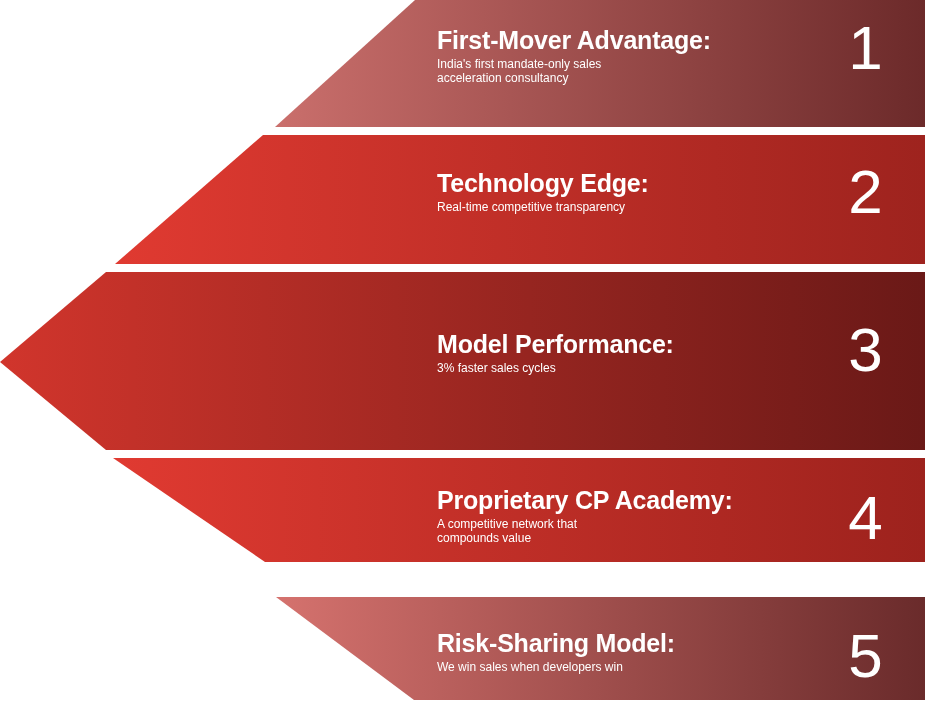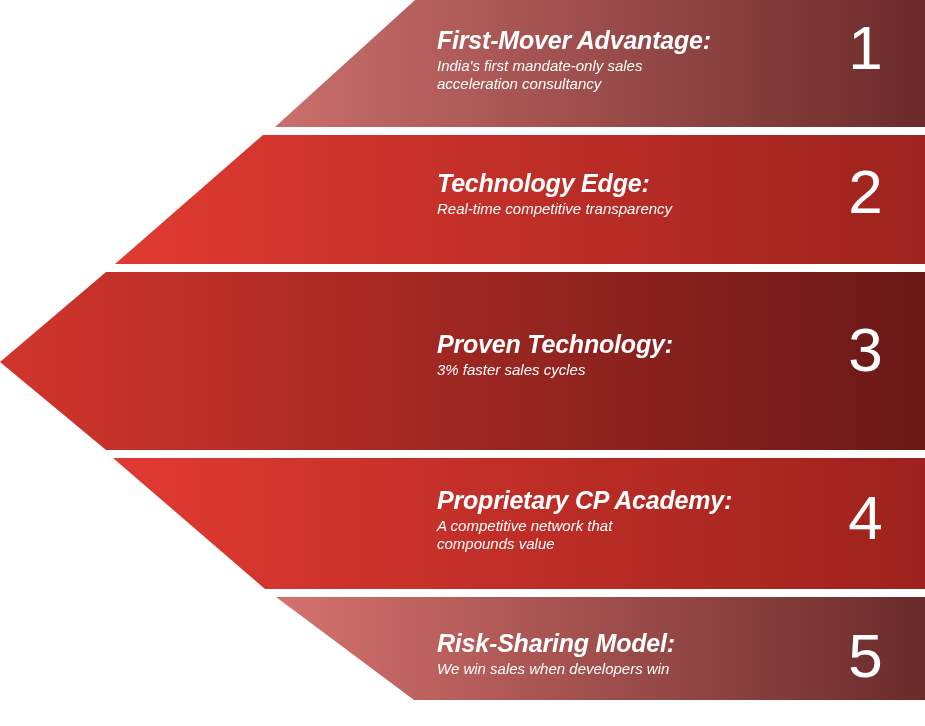--- a/index.html
+++ b/index.html
@@ -43,34 +43,33 @@
     bottom: 0;
     display: flex;
     align-items: center;
     pointer-events: none;
   }
 
   .band-text {
     position: absolute;
     left: 437px;
     right: 126px;
-    font-style: italic;
   }
 
   .band-title {
     font-size: 25px;
     font-weight: bold;
     line-height: 1.12;
     letter-spacing: -0.2px;
     margin: 0 0 3px 0;
     white-space: nowrap;
   }
 
   .band-sub {
-    font-size: 15px;
+    font-size: 12px;
     font-weight: normal;
     line-height: 1.18;
     margin: 0;
     white-space: pre-line;
   }
 
   .band-number {
     position: absolute;
     right: 30px;
     font-size: 62px;
@@ -78,21 +77,21 @@
     font-weight: normal;
     letter-spacing: -1px;
     text-align: center;
     width: 60px;
   }
 
   
   #band-1 { top: 0px;   height: 127px; }
   #band-2 { top: 135px; height: 129px; padding-left: 8px; }
   #band-3 { top: 272px; height: 178px; }
-  #band-4 { top: 458px; height: 131px; }
+  #band-4 { top: 458px; height: 104px; }
   #band-5 { top: 597px; height: 103px; }
 
   #band-1 .band-text { top: 26px; }
   #band-2 .band-text { top: 34px; }
   #band-3 .band-text { top: 58px; }
   #band-4 .band-text { top: 28px; }
   #band-5 .band-text { top: 32px; }
 
   #band-1 .band-number { top: 17px; }
   #band-2 .band-number { top: 26px; }
@@ -157,21 +156,21 @@
           <linearGradient id="grad3" x1="0" y1="0" x2="1" y2="0">
             <stop offset="0" stop-color="#d1352c"></stop>
             <stop offset="1" stop-color="#6a1917"></stop>
           </linearGradient>
         </defs>
         <polygon points="106,0 925,0 925,178 106,178 0,90" fill="url(#grad3)"></polygon>
       </svg>
     </div>
     <div class="band-content">
       <div class="band-text">
-        <p class="band-title">Proven Technology:</p>
+        <p class="band-title">Model Performance:</p>
         <p class="band-sub">3% faster sales cycles</p>
       </div>
       <div class="band-number">3</div>
     </div>
   </div>
 
   <div class="band" id="band-4">
     <div class="band-shape">
       <svg class="shape" viewBox="0 0 925 131" preserveAspectRatio="none" aria-hidden="true">
         <defs>

